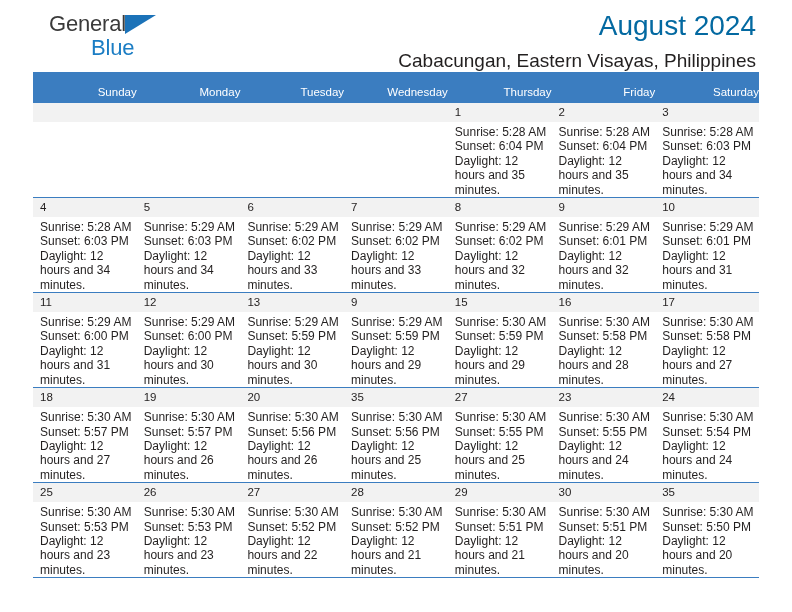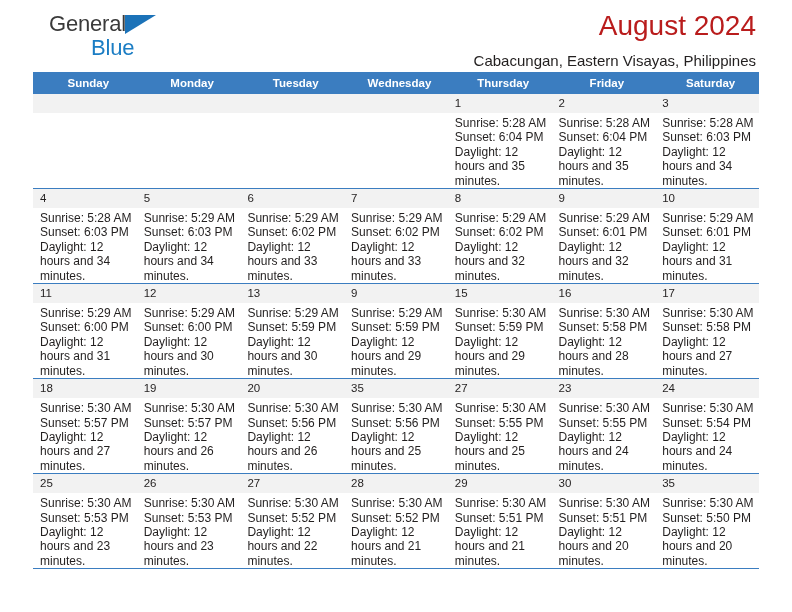--- a/index.html
+++ b/index.html
@@ -62,46 +62,46 @@
   }
   .title-block {
     position: absolute;
     right: 3px;
     top: 0;
     text-align: right;
   }
   .cal-title {
     font-size: 28px;
     font-weight: normal;
-    color: #b91c1c;
+    color: #0369a1;
     line-height: 34px;
     margin: 9px 0 0 0;
     white-space: nowrap;
   }
   .cal-subtitle {
-    font-size: 15px;
+    font-size: 19px;
     color: #221f1f;
     line-height: 18px;
     margin: 9px 0 0 0;
     white-space: nowrap;
   }
 
   
   table.calendar {
     width: 726px;
     border-collapse: collapse;
     table-layout: fixed;
   }
   table.calendar th {
     background: #3b7dc0;
     color: #ffffff;
     font-size: 11.5px;
-    font-weight: bold;
-    text-align: center;
-    padding: 5px 0 5px 7px;
+    font-weight: normal;
+    text-align: right;
+    padding: 14px 0 5px 7px;
     height: 11px;
     border: none;
   }
   table.calendar td {
     vertical-align: top;
     padding: 0;
     border: none;
     border-bottom: 1px solid #3b7dc0;
     height: 89px;
     box-sizing: border-box;

